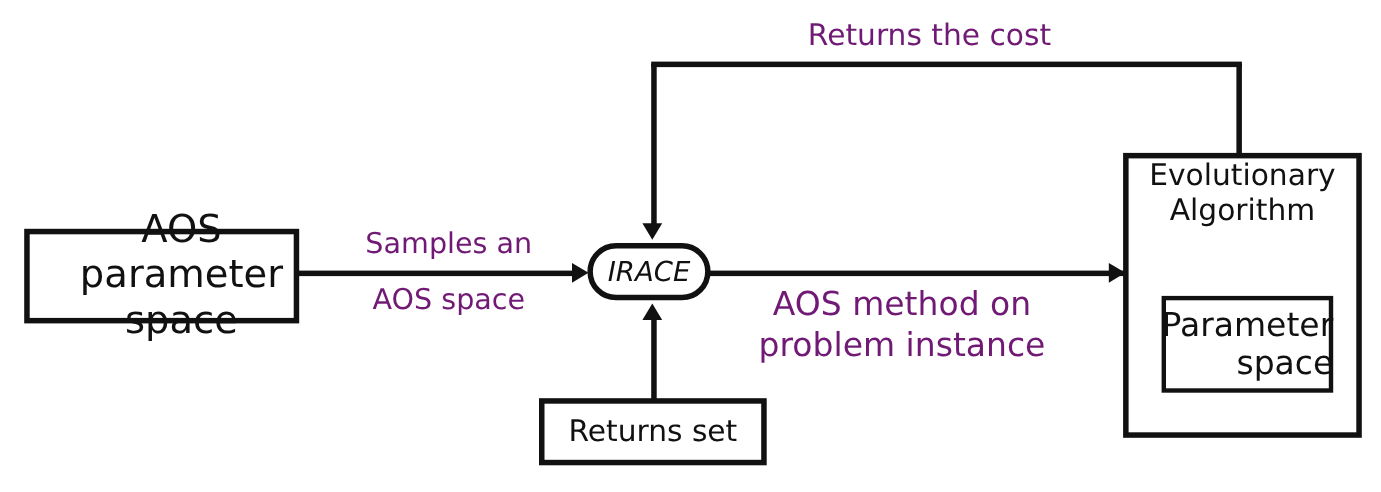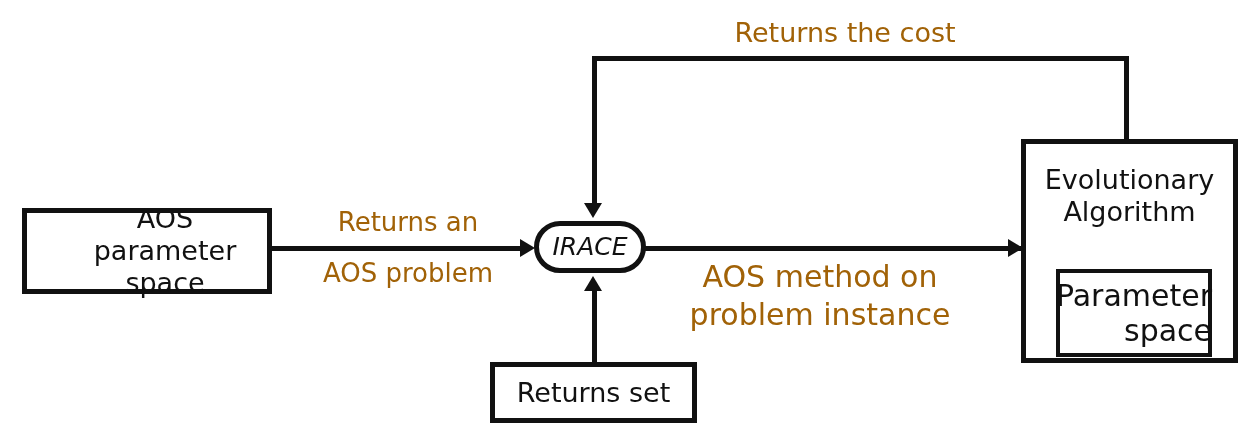--- a/index.html
+++ b/index.html
@@ -29,38 +29,38 @@
   }
   .node-label {
     display: block;
     padding: 0 6px;
     white-space: pre-line;
   }
 
   
   #node-aos {
     left: 22px;  top: 208px;  width: 250px; height: 86px;
-    font-size: 27px;
+    font-size: 35px;
     padding-left: 36px;
   }
   #node-irace {
     left: 534px; top: 221px;  width: 112px; height: 52px;
     font-size: 25px;
     font-style: italic;
     font-weight: 500;
     border-radius: 26px;
   }
   #node-training {
     left: 490px; top: 362px;  width: 207px; height: 61px;
     font-size: 27px;
   }
   #node-ea {
-    left: 1021px; top: 139px; width: 217px; height: 224px;
+    left: 1021px; top: 139px; width: 217px; height: 259px;
     display: block;
-    padding-top: 20px;
+    padding-top: 0;
   }
   #node-ea .ea-title {
     display: block;
     font-size: 27px;
     text-align: center;
     line-height: 1.2;
     white-space: pre-line;
   }
   #node-param {
     position: absolute;
@@ -103,21 +103,21 @@
     border-right: 9px solid transparent;
     border-bottom: 15px solid #111111;
   }
 
   
   .edge-label {
     position: absolute;
     text-align: center;
     line-height: 1.28;
     white-space: pre-line;
-    color: #a16207;
+    color: #701a75;
   }
   #label-samples-top   { left: 288px; top: 206px; width: 240px; font-size: 26px; }
   #label-samples-bot   { left: 288px; top: 257px; width: 240px; font-size: 26px; }
   #label-runs-top      { left: 655px; top: 206px; width: 330px; font-size: 26px; }
   #label-runs-rest     { left: 655px; top: 258px; width: 330px; font-size: 30px; }
   #label-returns-cost  { left: 700px; top: 16px;  width: 290px; font-size: 27px; }
 
   
   #edge-aos-irace-line   { left: 270px; top: 246px; width: 252px; }
   #edge-aos-irace-head   { left: 520px; top: 239px; }
@@ -167,21 +167,21 @@
   <div class="arrow-right" id="edge-irace-ea-head"></div>
 
   <div class="vline" id="edge-training-line"></div>
   <div class="arrow-up" id="edge-training-head"></div>
 
   <div class="vline" id="edge-feedback-up"></div>
   <div class="hline" id="edge-feedback-across"></div>
   <div class="vline" id="edge-feedback-down"></div>
   <div class="arrow-down" id="edge-feedback-head"></div>
 
-  <div class="edge-label" id="label-samples-top">Returns an</div>
-  <div class="edge-label" id="label-samples-bot">AOS problem</div>
+  <div class="edge-label" id="label-samples-top">Samples an</div>
+  <div class="edge-label" id="label-samples-bot">AOS space</div>
 
   <div class="edge-label" id="label-runs-rest">AOS method on
 problem instance</div>
 
   <div class="edge-label" id="label-returns-cost">Returns the cost</div>
 
 </div>
 
 </body></html>

